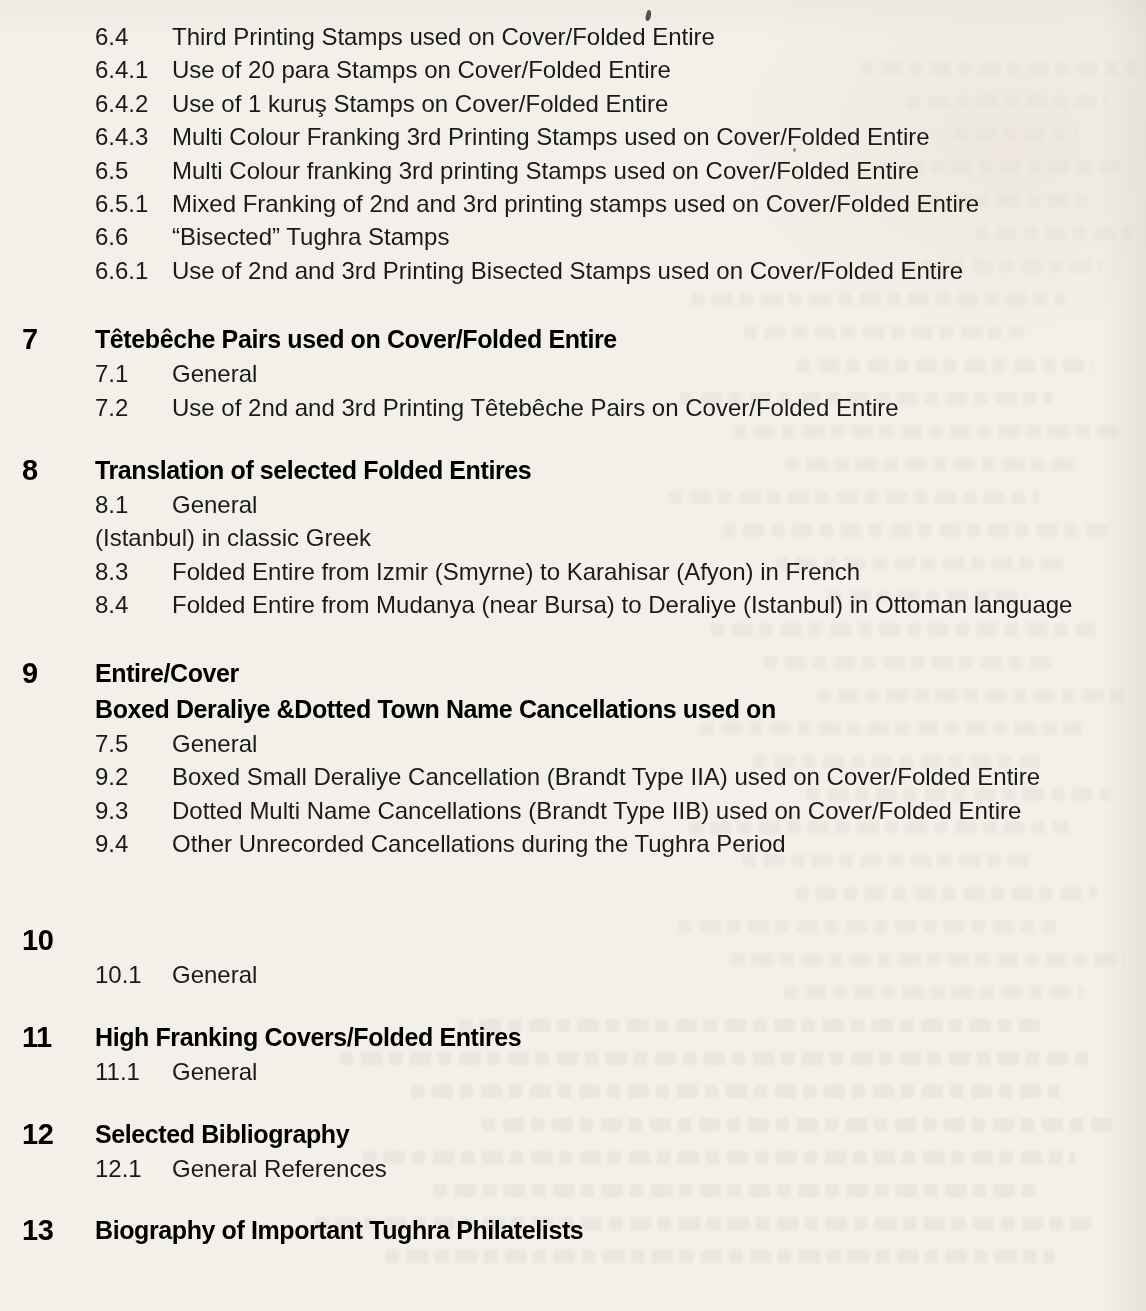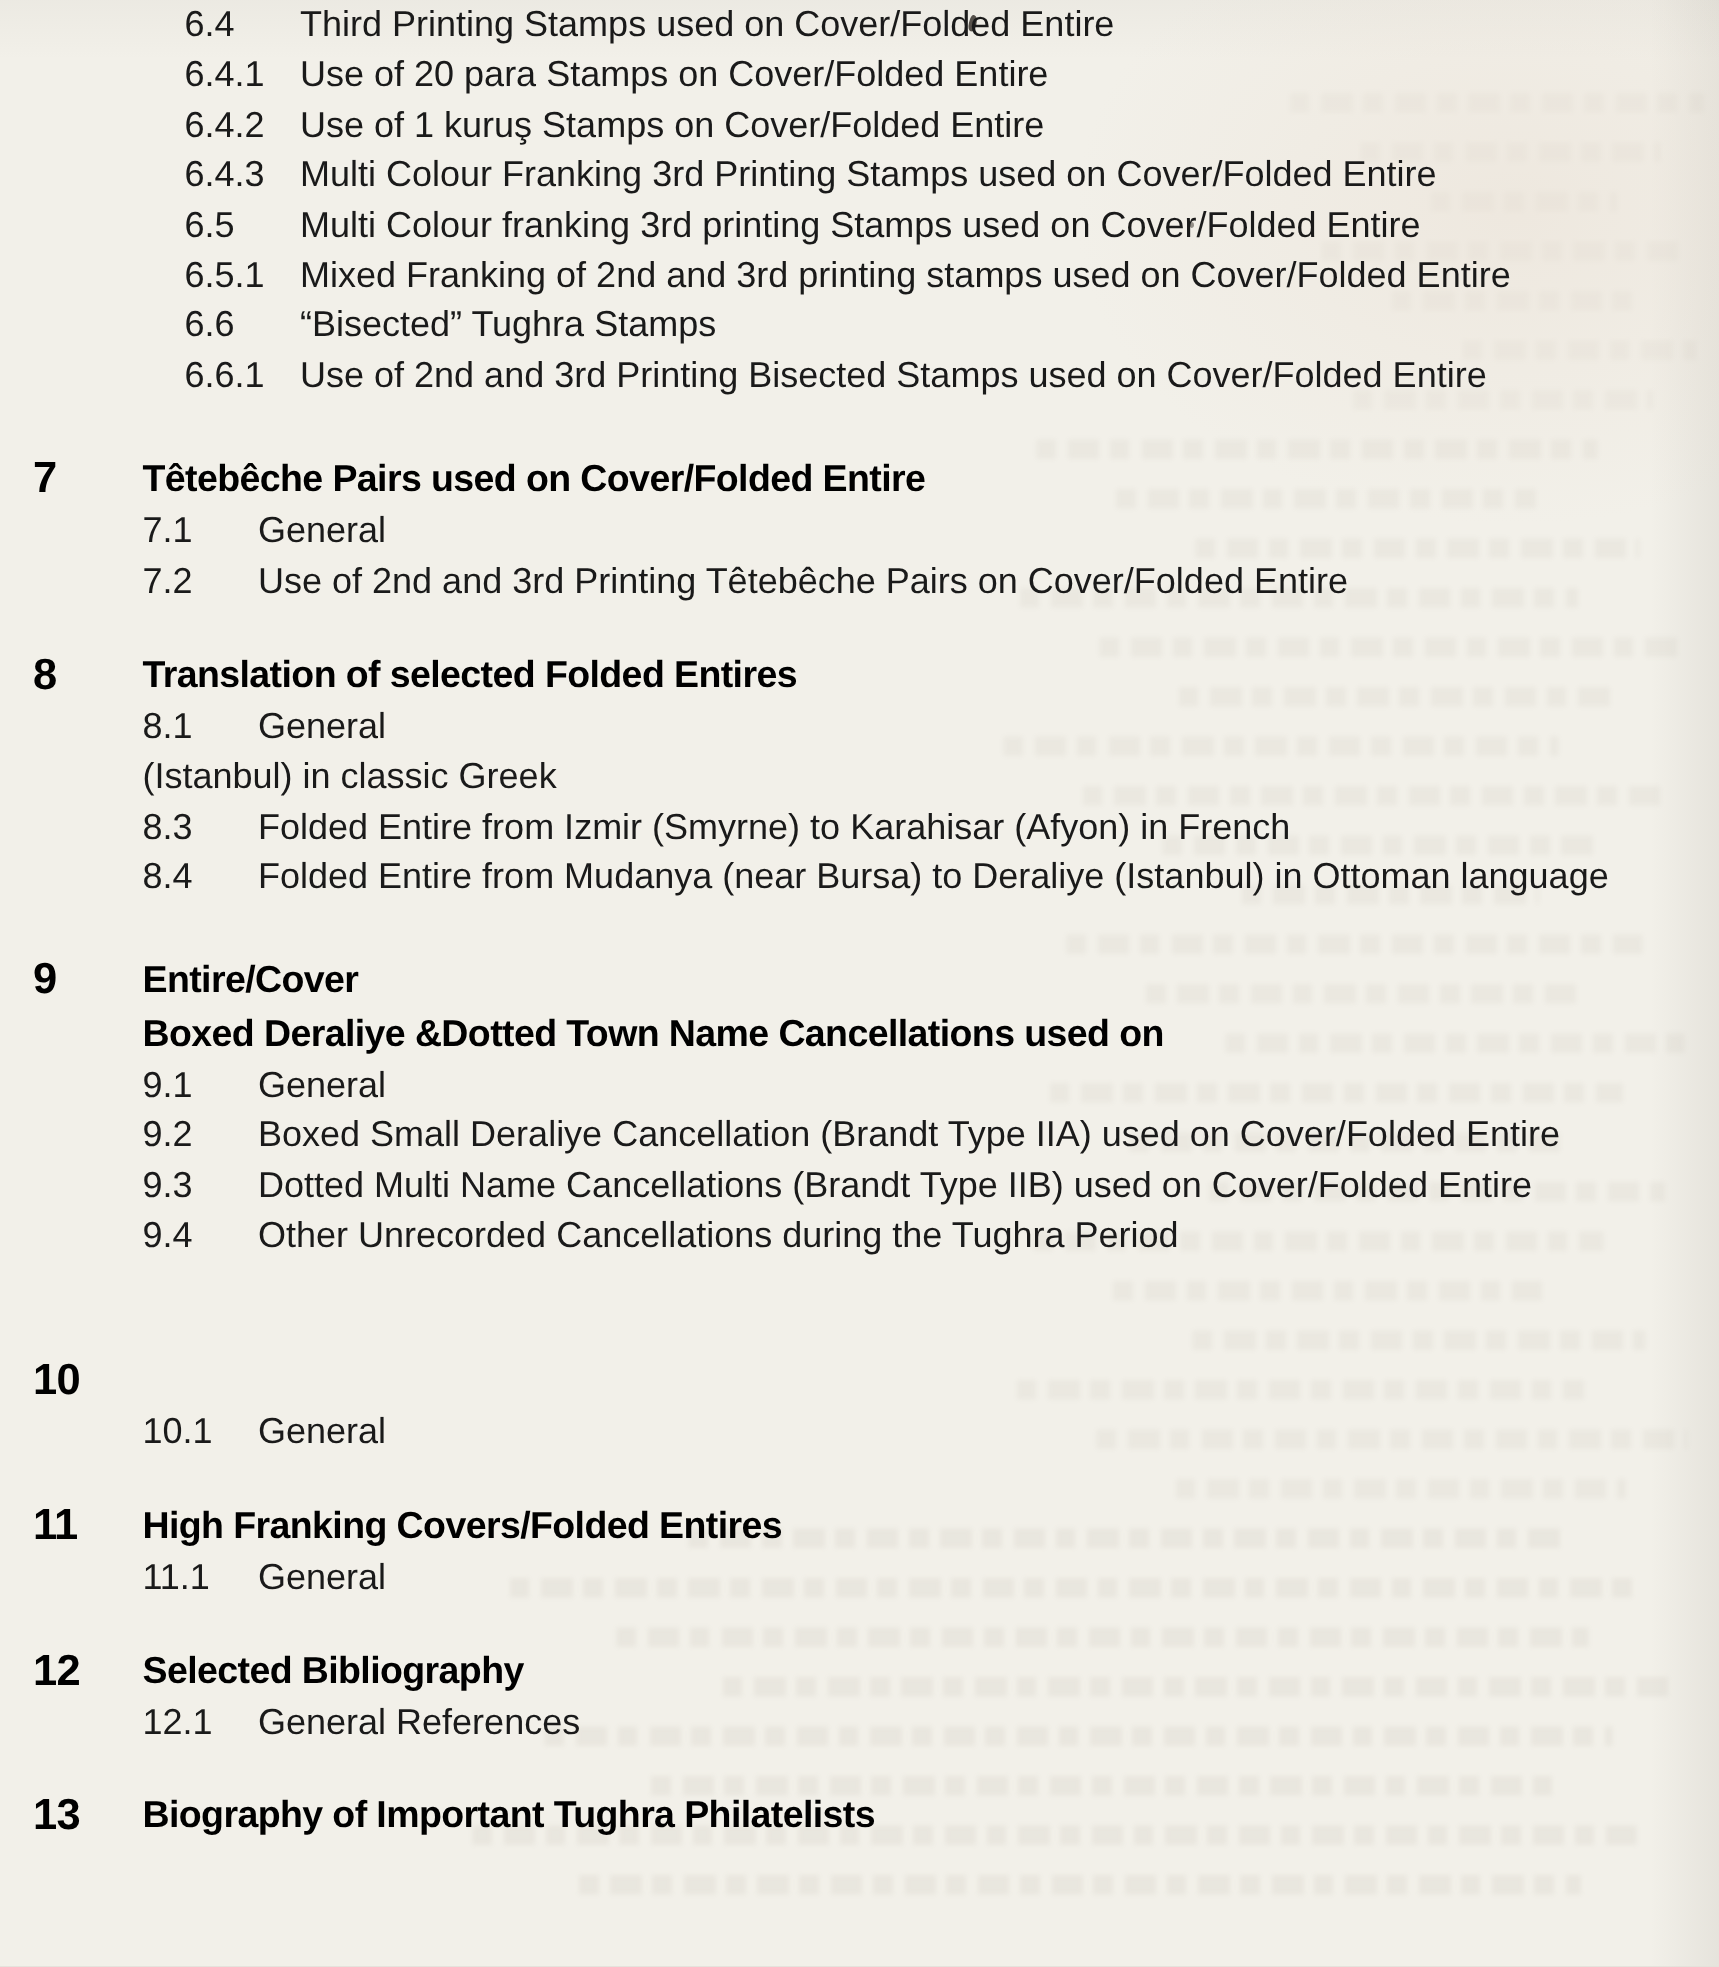--- a/index.html
+++ b/index.html
@@ -124,21 +124,21 @@
       <div class="bleed-row" style="left: 482px; top: 1118px; width: 630px; opacity: 0.11;"></div>
       <div class="bleed-row" style="left: 363px; top: 1151px; width: 712px; opacity: 0.11;"></div>
       <div class="bleed-row" style="left: 434px; top: 1184px; width: 604px; opacity: 0.11;"></div>
       <div class="bleed-row" style="left: 315px; top: 1217px; width: 776px; opacity: 0.11;"></div>
       <div class="bleed-row" style="left: 386px; top: 1250px; width: 668px; opacity: 0.11;"></div>
     </div>
   <div class="scan-shade"></div>
   <span class="speck" style="left:646px;top:10px;width:5px;height:11px;transform:rotate(14deg);"></span>
   <span class="speck" style="left:793px;top:148px;width:3px;height:4px;opacity:.6;"></span>
   <main class="toc">
-      <section class="section" style=" padding-left: 28px;">
+      <section class="section" style="margin-top: 20px;">
         <div class="item-row">
           <span class="item-num">6.4</span>
           <span class="item-text">Third Printing Stamps used on Cover/Folded Entire</span>
         </div>
         <div class="item-row">
           <span class="item-num">6.4.1</span>
           <span class="item-text">Use of 20 para Stamps on Cover/Folded Entire</span>
         </div>
         <div class="item-row">
           <span class="item-num">6.4.2</span>
@@ -204,21 +204,21 @@
       </section>
       <section class="section" style="margin-top: 33px;">
         <div class="heading-row">
           <span class="sec-num">9</span>
           <h2 class="sec-title">
             <span class="t-line">Entire/Cover</span>
             <span class="t-line">Boxed Deraliye &amp;Dotted Town Name Cancellations used on</span>
           </h2>
         </div>
         <div class="item-row">
-          <span class="item-num">9.1</span>
+          <span class="item-num">7.5</span>
           <span class="item-text">General</span>
         </div>
         <div class="item-row">
           <span class="item-num">9.2</span>
           <span class="item-text">Boxed Small Deraliye Cancellation (Brandt Type IIA) used on Cover/Folded Entire</span>
         </div>
         <div class="item-row">
           <span class="item-num">9.3</span>
           <span class="item-text">Dotted Multi Name Cancellations (Brandt Type IIB) used on Cover/Folded Entire</span>
         </div>

